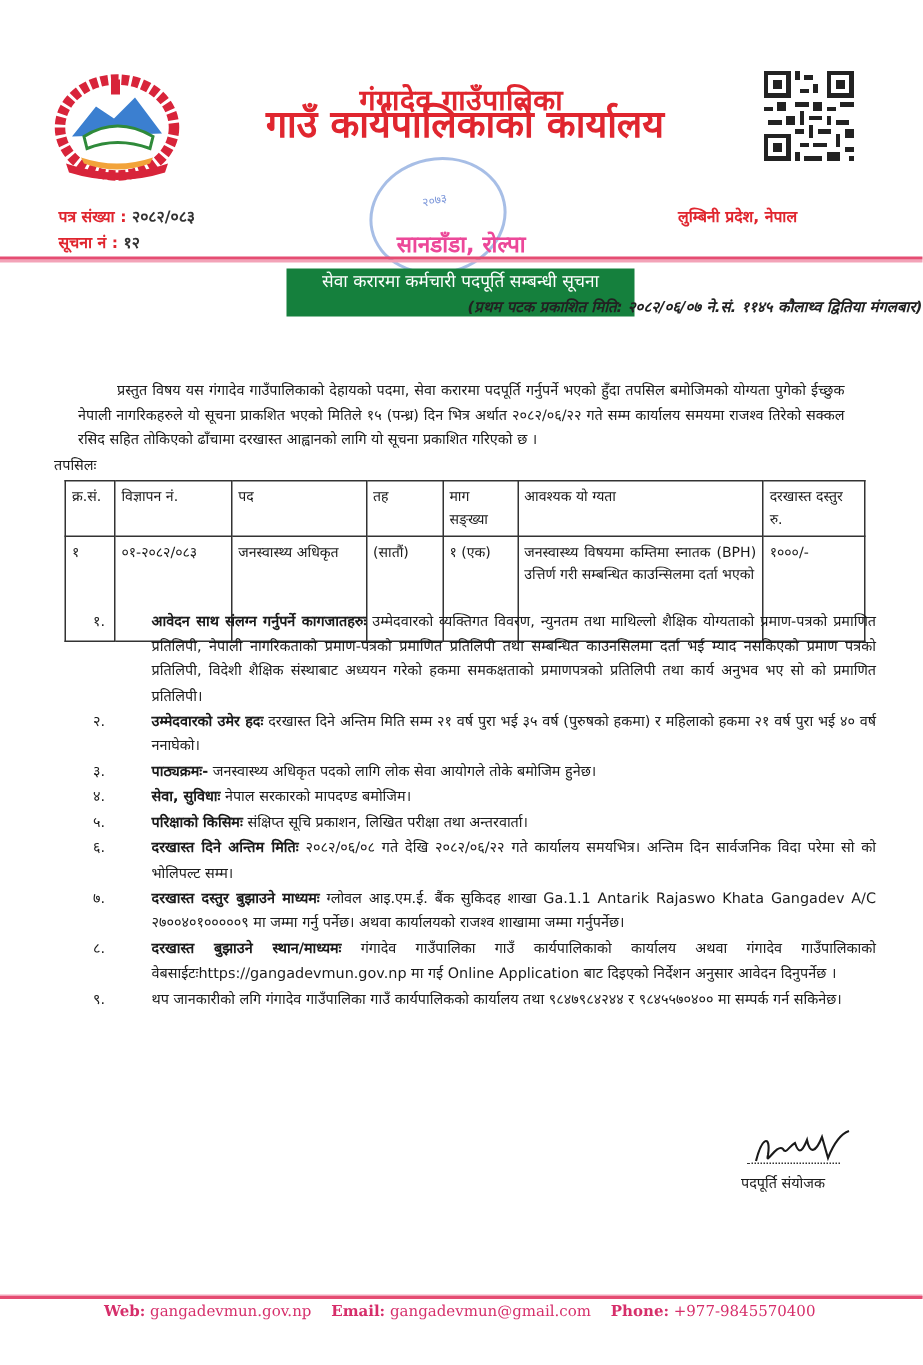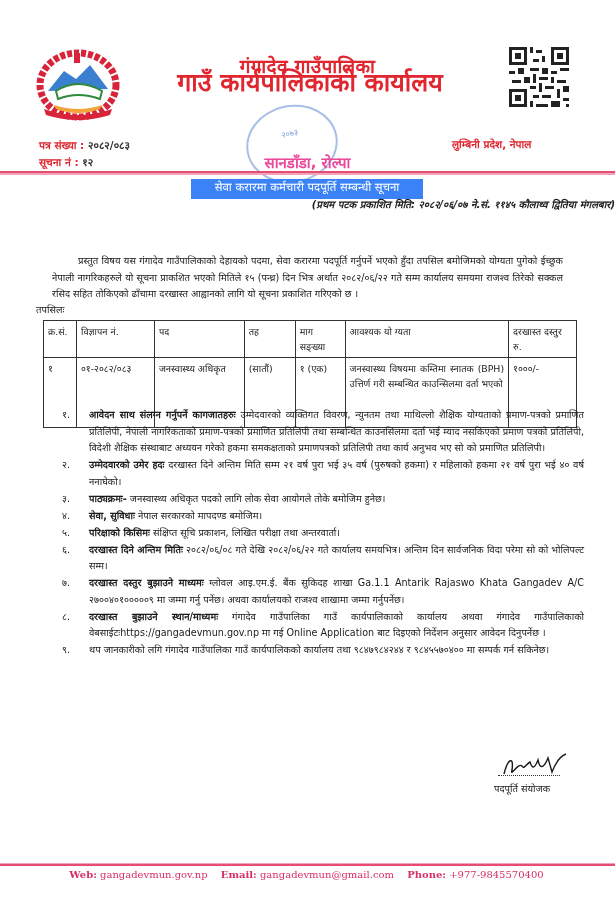--- a/index.html
+++ b/index.html
@@ -44,22 +44,22 @@
     font-family: "DejaVu Sans", sans-serif; line-height: 10px;
     padding-top: 22px; box-sizing: border-box; transform: rotate(-12deg);
   }
   .rule-top {
     left: 0; top: 171px; width: 615px; height: 2px;
     background: #e54d73; box-shadow: 0 2px 0 #f3a3b8;
   }
 
   
   .notice-banner {
-    left: 191px; top: 179px; width: 232px; height: 20px;
-    background: #3b82f6; color: #ffffff;
+    left: 191px; top: 179px; width: 232px; height: 32px;
+    background: #15803d; color: #ffffff;
     font-family: "DejaVu Sans", sans-serif; font-size: 11.5px; line-height: 16px;
     text-align: center; white-space: nowrap;
   }
   .publish-line {
     left: 0; width: 615px; top: 197px; text-align: right;
     font-family: "DejaVu Sans", sans-serif; font-size: 10px;
     font-weight: bold; font-style: italic; color: #222;
   }
 
   
@@ -88,21 +88,21 @@
   table.posts tr.data-row td { height: 63px; }
 
   
   .conds {
     left: 62px; top: 407px; width: 522px;
     font-family: "DejaVu Sans", sans-serif; font-size: 9.6px;
     line-height: 16.5px;
   }
   .cond { display: flex; margin-bottom: 0.5px; }
   .cond .num { width: 27px; flex: none; }
-  .cond .txt { flex: 1; text-align: justify; }
+  .cond .txt { flex: 1; text-align: justify; margin-left: 12px; }
   .cond .lbl { font-weight: bold; }
 
   
   .sig { left: 500px; top: 752px; width: 70px; height: 28px; }
   .sig-line {
     left: 498px; top: 775px; width: 62px; border-top: 1px dotted #333;
   }
   .sig-title {
     left: 494px; top: 782px; font-family: "DejaVu Sans", sans-serif;
     font-size: 9.6px;

